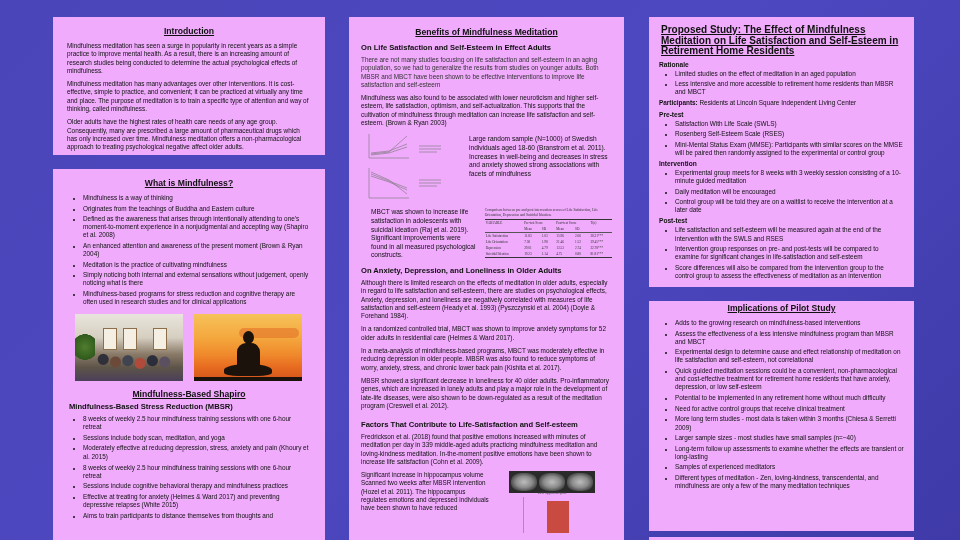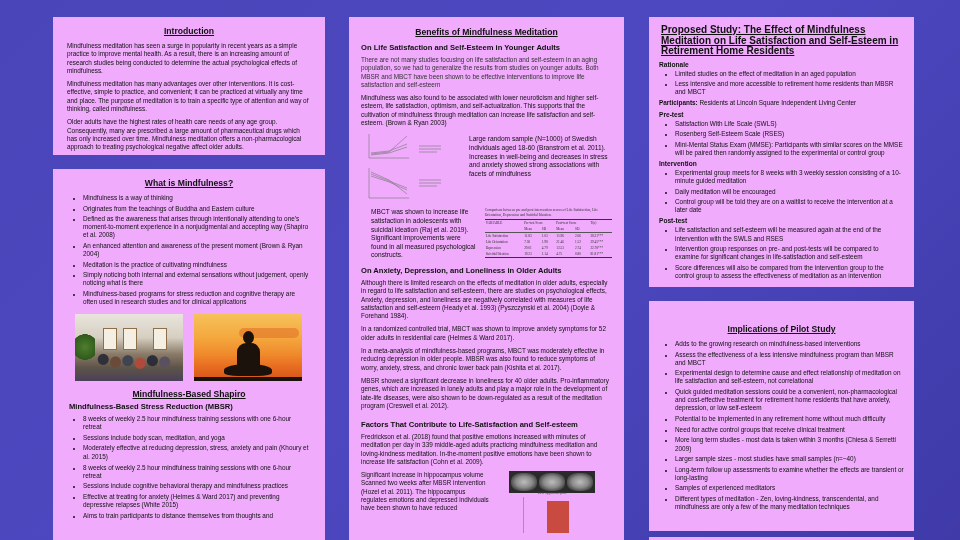--- a/index.html
+++ b/index.html
@@ -14,21 +14,21 @@
   .sub { font-weight:bold; font-size:7.6px; margin:3px 0 4px 0; }
   .sub2 { font-weight:bold; font-size:6.6px; margin:3px 0 2px 0; }
   ul { margin:0 0 3px 0; padding:0 0 0 16px; }
   li { font-size:6.4px; line-height:8.1px; margin-bottom:2.5px; }
   li::marker { font-size:6px; }
 
   #p-intro { left:53px; top:17px; width:272px; height:138px; padding:9px 14px; }
   #p-what { left:53px; top:169px; width:272px; height:380px; padding:9px 14px; }
   #p-benefits { left:349px; top:17px; width:275px; height:540px; padding:10px 12px; }
   #p-proposed { left:649px; top:17px; width:265px; height:270px; padding:8px 10px; }
-  #p-impl { left:649px; top:301px; width:265px; height:230px; padding:23px 10px; }
+  #p-impl { left:649px; top:301px; width:265px; height:230px; padding:2px 10px; }
   #p-bottomstrip { left:649px; top:537px; width:265px; height:6px; }
 
   .img-row { display:flex; justify-content:space-between; margin:8px 9px 8px 8px; }
   .img { width:108px; height:67px; position:relative; overflow:hidden; }
   .img-class { background: linear-gradient(180deg,#e9e5dd 0%,#d6cfc1 35%,#8a7a68 60%,#5d5448 80%,#4b3f5a 100%); }
   .img-class .win { position:absolute; top:14px; width:12px; height:20px; background:#f4efe2; border:1px solid #8c6e4a; }
   .img-class .plant { position:absolute; left:0; top:18px; width:20px; height:30px; background:radial-gradient(circle,#4f7d2e 0%,#2f5a1c 70%,transparent 72%); }
   .img-class .people { position:absolute; left:20px; bottom:6px; width:82px; height:26px;
     background: radial-gradient(circle at 10% 40%,#30303a 5px,transparent 6px),
                 radial-gradient(circle at 25% 50%,#6b4a3a 5px,transparent 6px),
@@ -109,21 +109,21 @@
   <ul>
     <li>8 weeks of weekly 2.5 hour mindfulness training sessions with one 6-hour retreat</li>
     <li>Sessions include cognitive behavioral therapy and mindfulness practices</li>
     <li>Effective at treating for anxiety (Helmes &amp; Ward 2017) and preventing depressive relapses (White 2015)</li>
     <li>Aims to train participants to distance themselves from thoughts and</li>
   </ul>
 </section>
 
 <section id="p-benefits" class="panel">
   <h2 class="h-title">Benefits of Mindfulness Meditation</h2>
-  <div class="sub">On Life Satisfaction and Self-Esteem in Younger Adults</div>
+  <div class="sub">On Life Satisfaction and Self-Esteem in Effect Adults</div>
   <p class="p" style="color:#333">There are not many studies focusing on life satisfaction and self-esteem in an aging population, so we had to generalize the results from studies on younger adults. Both MBSR and MBCT have been shown to be effective interventions to improve life satisfaction and self-esteem</p>
   <p class="p">Mindfulness was also found to be associated with lower neuroticism and higher self-esteem, life satisfaction, optimism, and self-actualization. This supports that the cultivation of mindfulness through meditation can increase life satisfaction and self-esteem. (Brown &amp; Ryan 2003)</p>
 
   <div class="row" style="margin-top:4px">
     <div class="fig-lines">
       <svg width="100" height="72" viewBox="0 0 100 72">
         <g stroke="#777" stroke-width="0.6" fill="none">
           <line x1="8" y1="2" x2="8" y2="26"></line>
             <line x1="8" y1="26" x2="48" y2="26"></line>
           <polyline points="10,22 28,20 46,4"></polyline>

